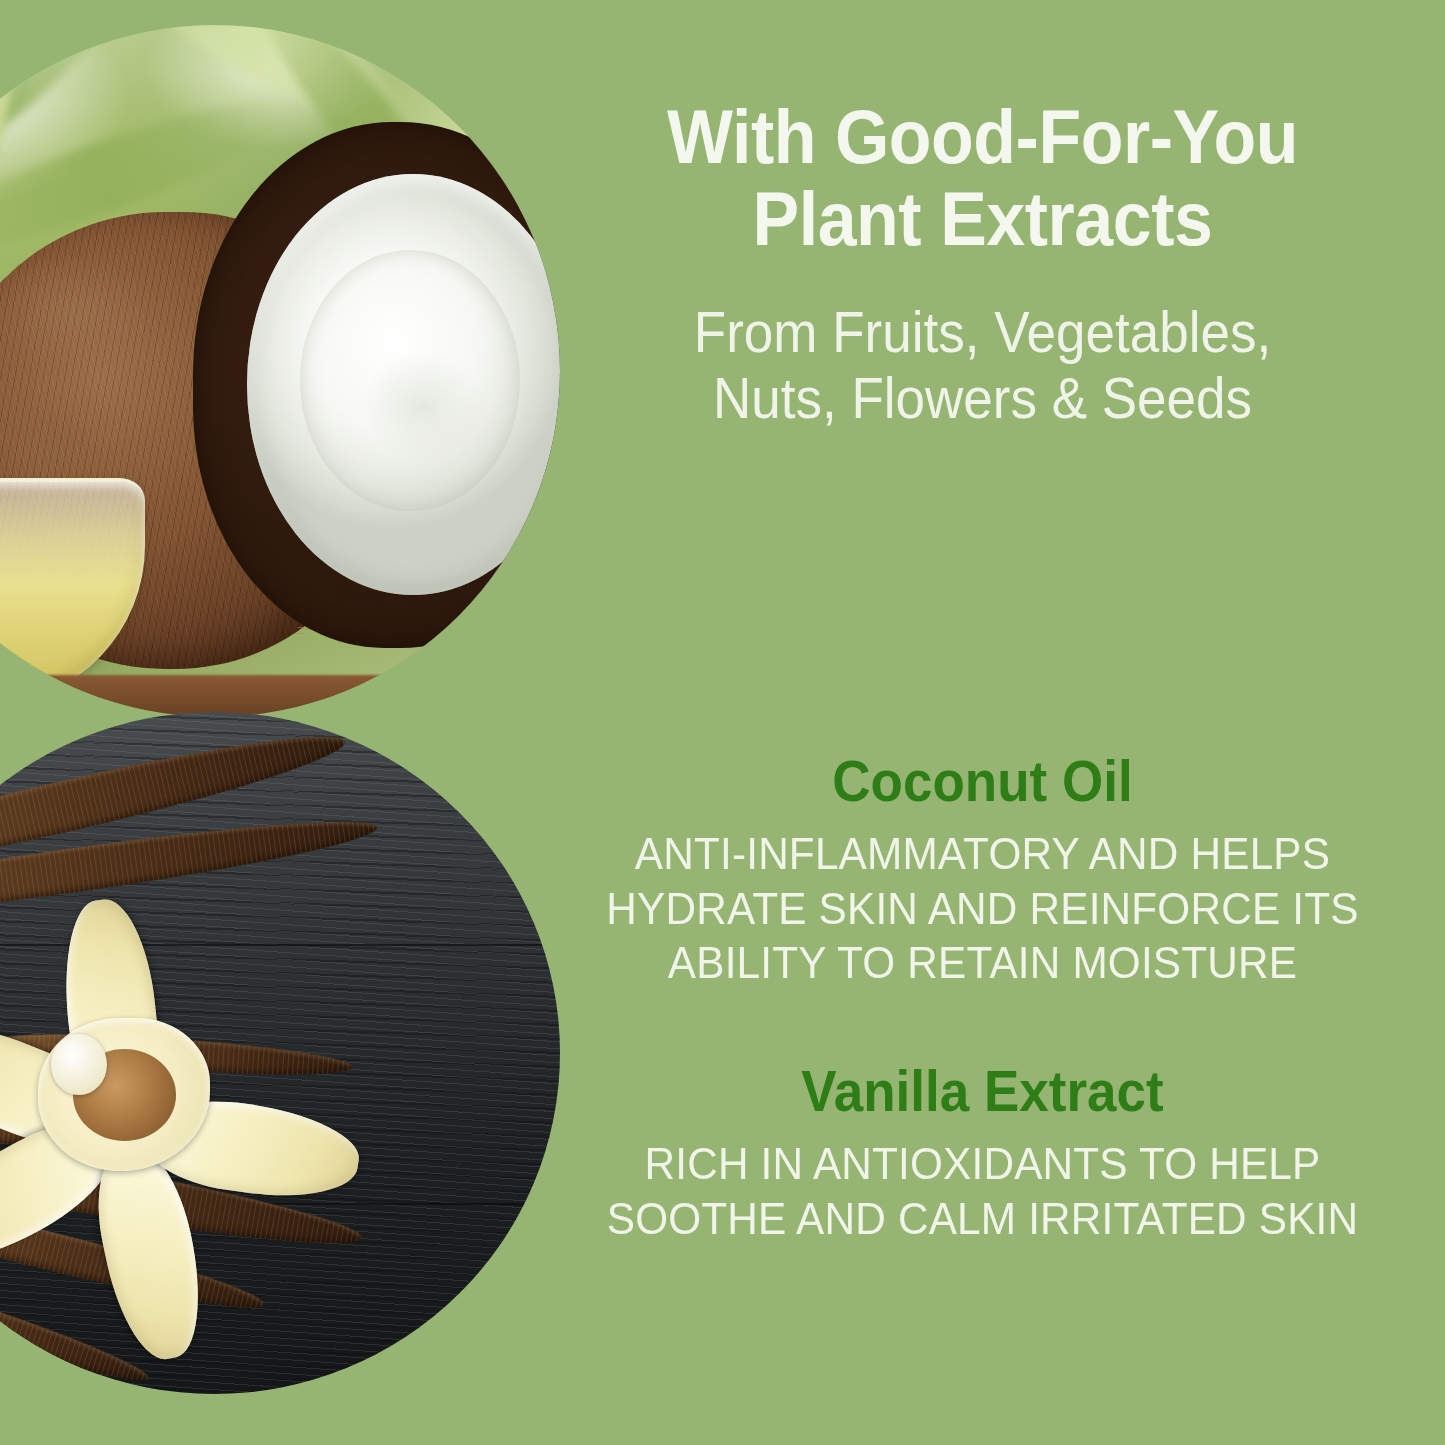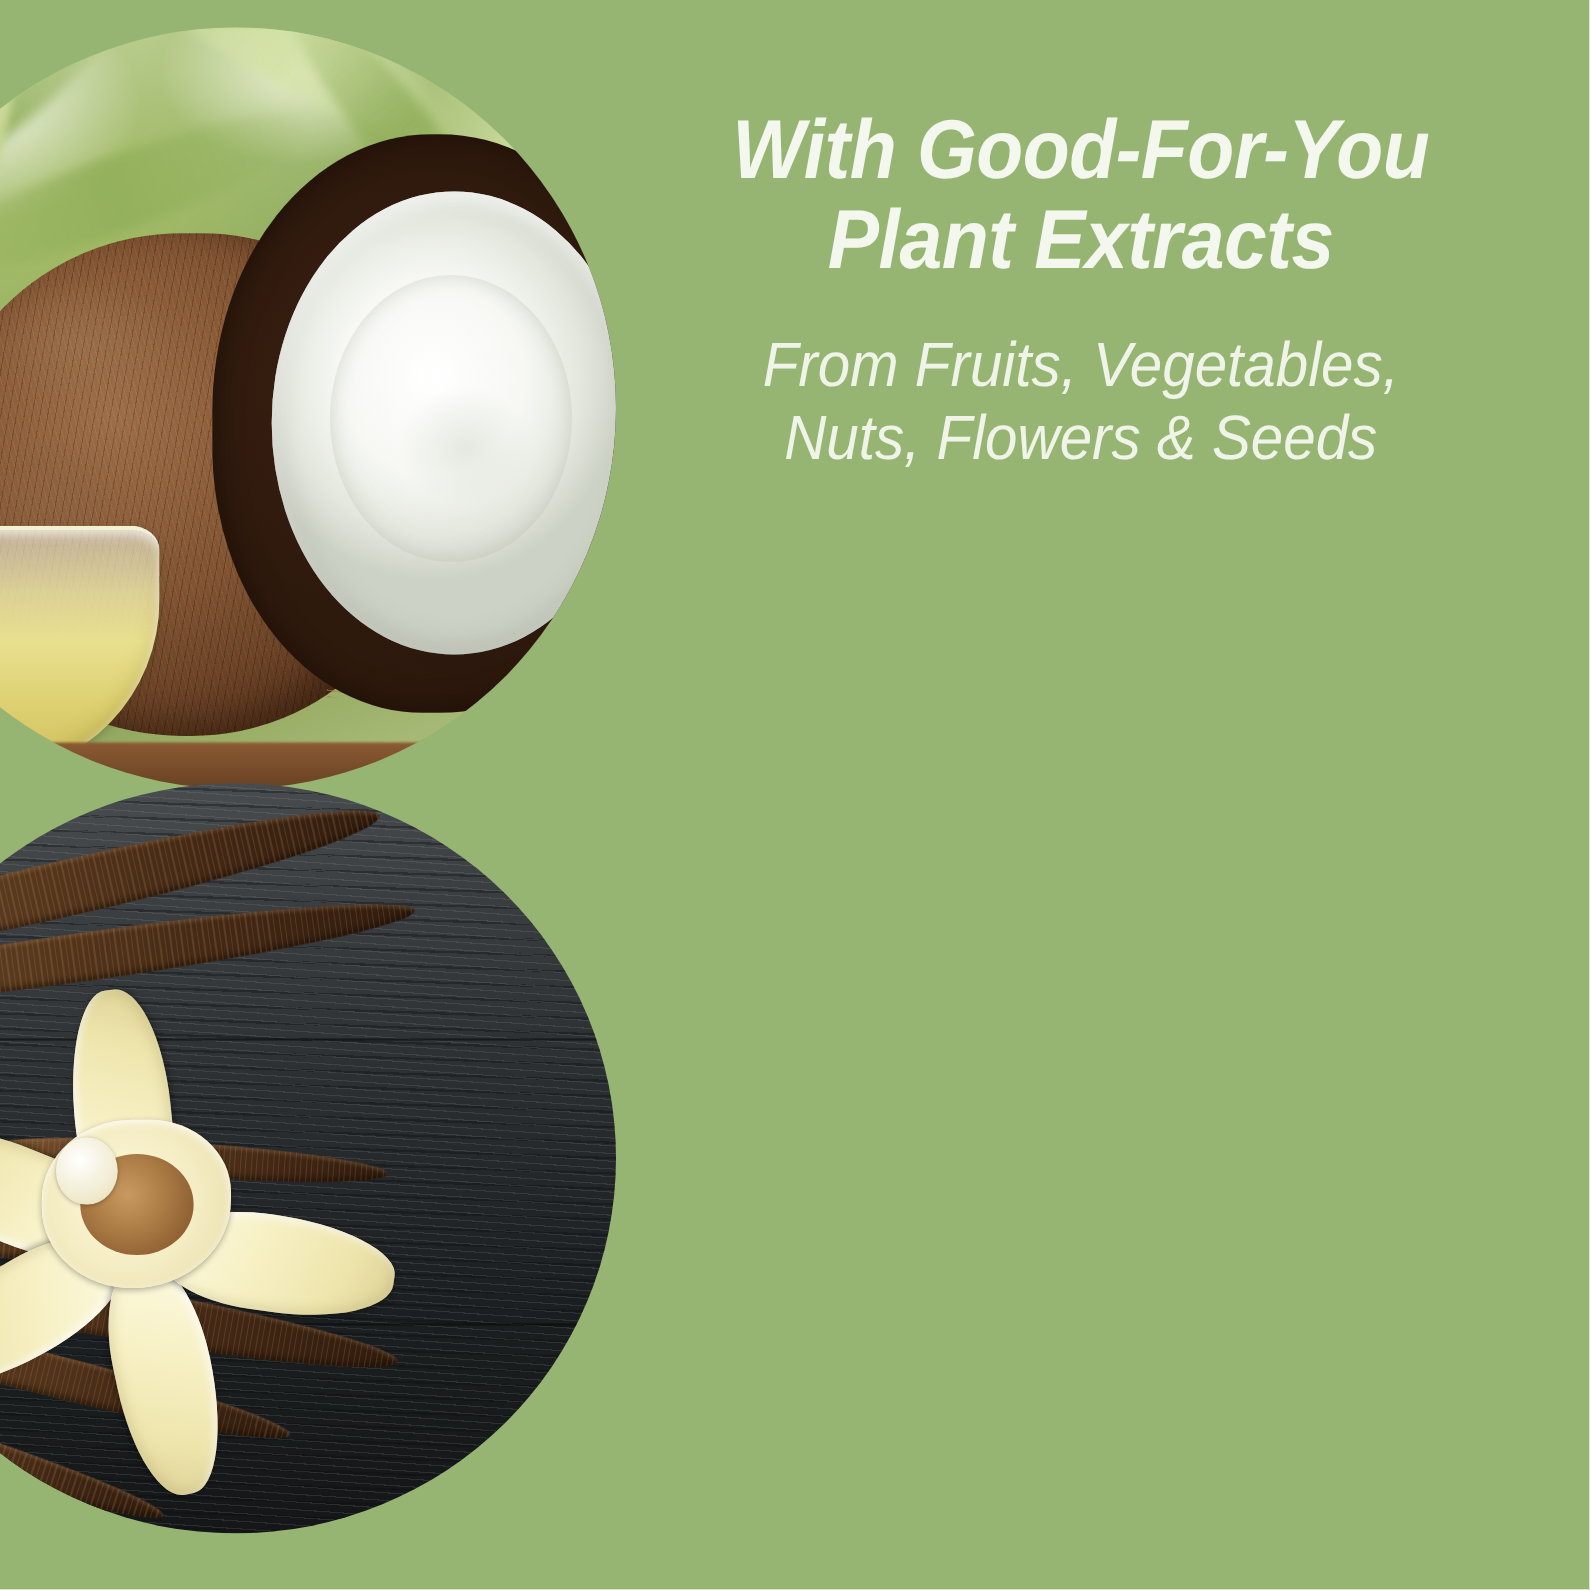--- a/index.html
+++ b/index.html
@@ -7,21 +7,20 @@
     padding: 0;
     background: #ffffff;
   }
   .poster {
     position: relative;
     width: 1445px;
     height: 1445px;
     background: #96b572;
     overflow: hidden;
     font-family: "Liberation Sans", "DejaVu Sans", sans-serif;
-    font-style: italic;
   }
 
   
   .image-column {
     position: absolute;
     left: 0;
     top: 0;
     width: 580px;
     height: 1445px;
   }
@@ -386,16 +385,31 @@
       <div>With Good-For-You</div>
       <div>Plant Extracts</div>
     </div>
 
     <div class="subhead">
       <div>From Fruits, Vegetables,</div>
       <div>Nuts, Flowers &amp; Seeds</div>
     </div>
 
 
-
+    <div class="ingredient ing-coconut">
+      <div class="ing-name">Coconut Oil</div>
+      <div class="ing-desc">
+        <span>ANTI-INFLAMMATORY AND HELPS</span>
+        <span>HYDRATE SKIN AND REINFORCE ITS</span>
+        <span>ABILITY TO RETAIN MOISTURE</span>
+      </div>
+    </div>
+
+    <div class="ingredient ing-vanilla">
+      <div class="ing-name">Vanilla Extract</div>
+      <div class="ing-desc">
+        <span>RICH IN ANTIOXIDANTS TO HELP</span>
+        <span>SOOTHE AND CALM IRRITATED SKIN</span>
+      </div>
+    </div>
 
   </div>
 </div>
 
 </body></html>

